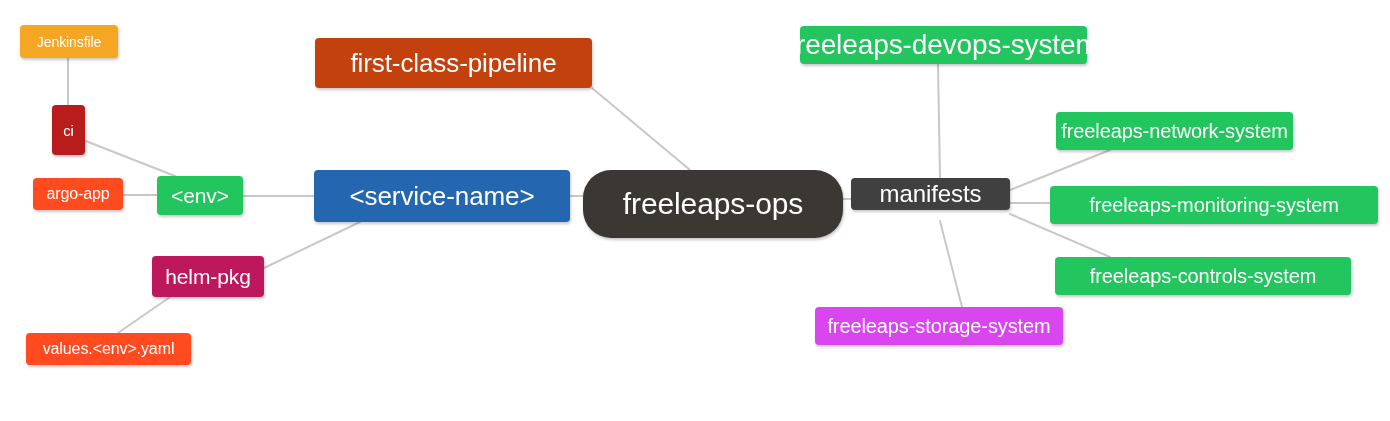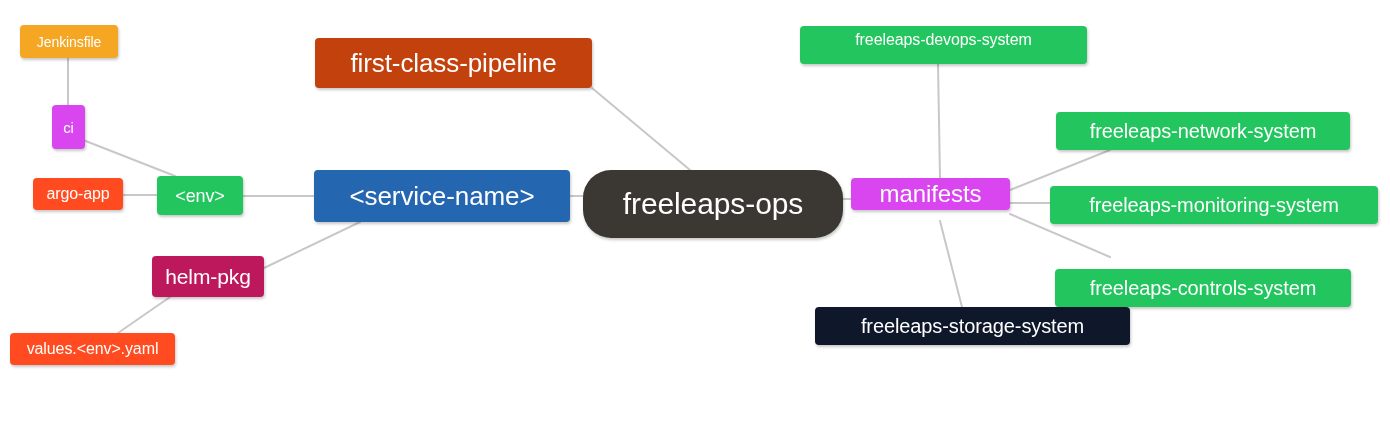--- a/index.html
+++ b/index.html
@@ -67,50 +67,50 @@
   <div id="node-layer">
       <div class="node" style="left: 583px; top: 170px; width: 260px; height: 68px; background: rgb(59, 55, 51); font-size: 30px; border-radius: 28px;">
         <span>freeleaps-ops</span>
       </div>
       <div class="node" style="left: 315px; top: 38px; width: 277px; height: 50px; background: #c2410c; font-size: 26px;">
         <span>first-class-pipeline</span>
       </div>
       <div class="node" style="left: 314px; top: 170px; width: 256px; height: 52px; background: rgb(36, 102, 176); font-size: 26px;">
         <span>&lt;service-name&gt;</span>
       </div>
-      <div class="node" style="left: 851px; top: 178px; width: 159px; height: 29px; background: #d946ef; font-size: 24px;">
+      <div class="node" style="left: 851px; top: 178px; width: 159px; height: 29px; background: #404040; font-size: 24px;">
         <span>manifests</span>
       </div>
-      <div class="node" style="left: 157px; top: 176px; width: 86px; height: 39px; background: rgb(34, 197, 94); font-size: 18px;">
+      <div class="node" style="left: 157px; top: 176px; width: 86px; height: 39px; background: rgb(34, 197, 94); font-size: 21px;">
         <span>&lt;env&gt;</span>
       </div>
       <div class="node" style="left: 152px; top: 256px; width: 112px; height: 41px; background: #be185d; font-size: 21px;">
         <span>helm-pkg</span>
       </div>
       <div class="node" style="left: 20px; top: 25px; width: 98px; height: 33px; background: rgb(245, 166, 35); font-size: 14px;">
         <span>Jenkinsfile</span>
       </div>
-      <div class="node" style="left: 52px; top: 105px; width: 33px; height: 44px; background: #d946ef; font-size: 15px;">
+      <div class="node" style="left: 52px; top: 105px; width: 33px; height: 50px; background: #b91c1c; font-size: 15px;">
         <span>ci</span>
       </div>
       <div class="node" style="left: 33px; top: 178px; width: 90px; height: 19px; background: rgb(255, 75, 31); font-size: 16px;">
         <span>argo-app</span>
       </div>
-      <div class="node" style="left: 10px; top: 333px; width: 165px; height: 23px; background: rgb(255, 75, 31); font-size: 16px;">
+      <div class="node" style="left: 26px; top: 333px; width: 165px; height: 23px; background: rgb(255, 75, 31); font-size: 16px;">
         <span>values.&lt;env&gt;.yaml</span>
       </div>
-      <div class="node" style="left: 800px; top: 26px; width: 287px; height: 38px; background: rgb(34, 197, 94); font-size: 16px; align-items: flex-end;">
+      <div class="node" style="left: 800px; top: 26px; width: 287px; height: 38px; background: rgb(34, 197, 94); font-size: 28px;">
         <span>freeleaps-devops-system</span>
       </div>
-      <div class="node" style="left: 1056px; top: 112px; width: 294px; height: 38px; background: rgb(34, 197, 94); font-size: 20px;">
+      <div class="node" style="left: 1056px; top: 112px; width: 237px; height: 38px; background: rgb(34, 197, 94); font-size: 20px;">
         <span>freeleaps-network-system</span>
       </div>
       <div class="node" style="left: 1050px; top: 186px; width: 328px; height: 38px; background: rgb(34, 197, 94); font-size: 20px;">
         <span>freeleaps-monitoring-system</span>
       </div>
-      <div class="node" style="left: 1055px; top: 269px; width: 296px; height: 38px; background: rgb(34, 197, 94); font-size: 20px;">
+      <div class="node" style="left: 1055px; top: 257px; width: 296px; height: 38px; background: rgb(34, 197, 94); font-size: 20px;">
         <span>freeleaps-controls-system</span>
       </div>
-      <div class="node" style="left: 815px; top: 307px; width: 315px; height: 38px; background: #0f172a; font-size: 20px;">
+      <div class="node" style="left: 815px; top: 307px; width: 248px; height: 38px; background: #d946ef; font-size: 20px;">
         <span>freeleaps-storage-system</span>
       </div>
     </div>
 </div>
 
 </body></html>

